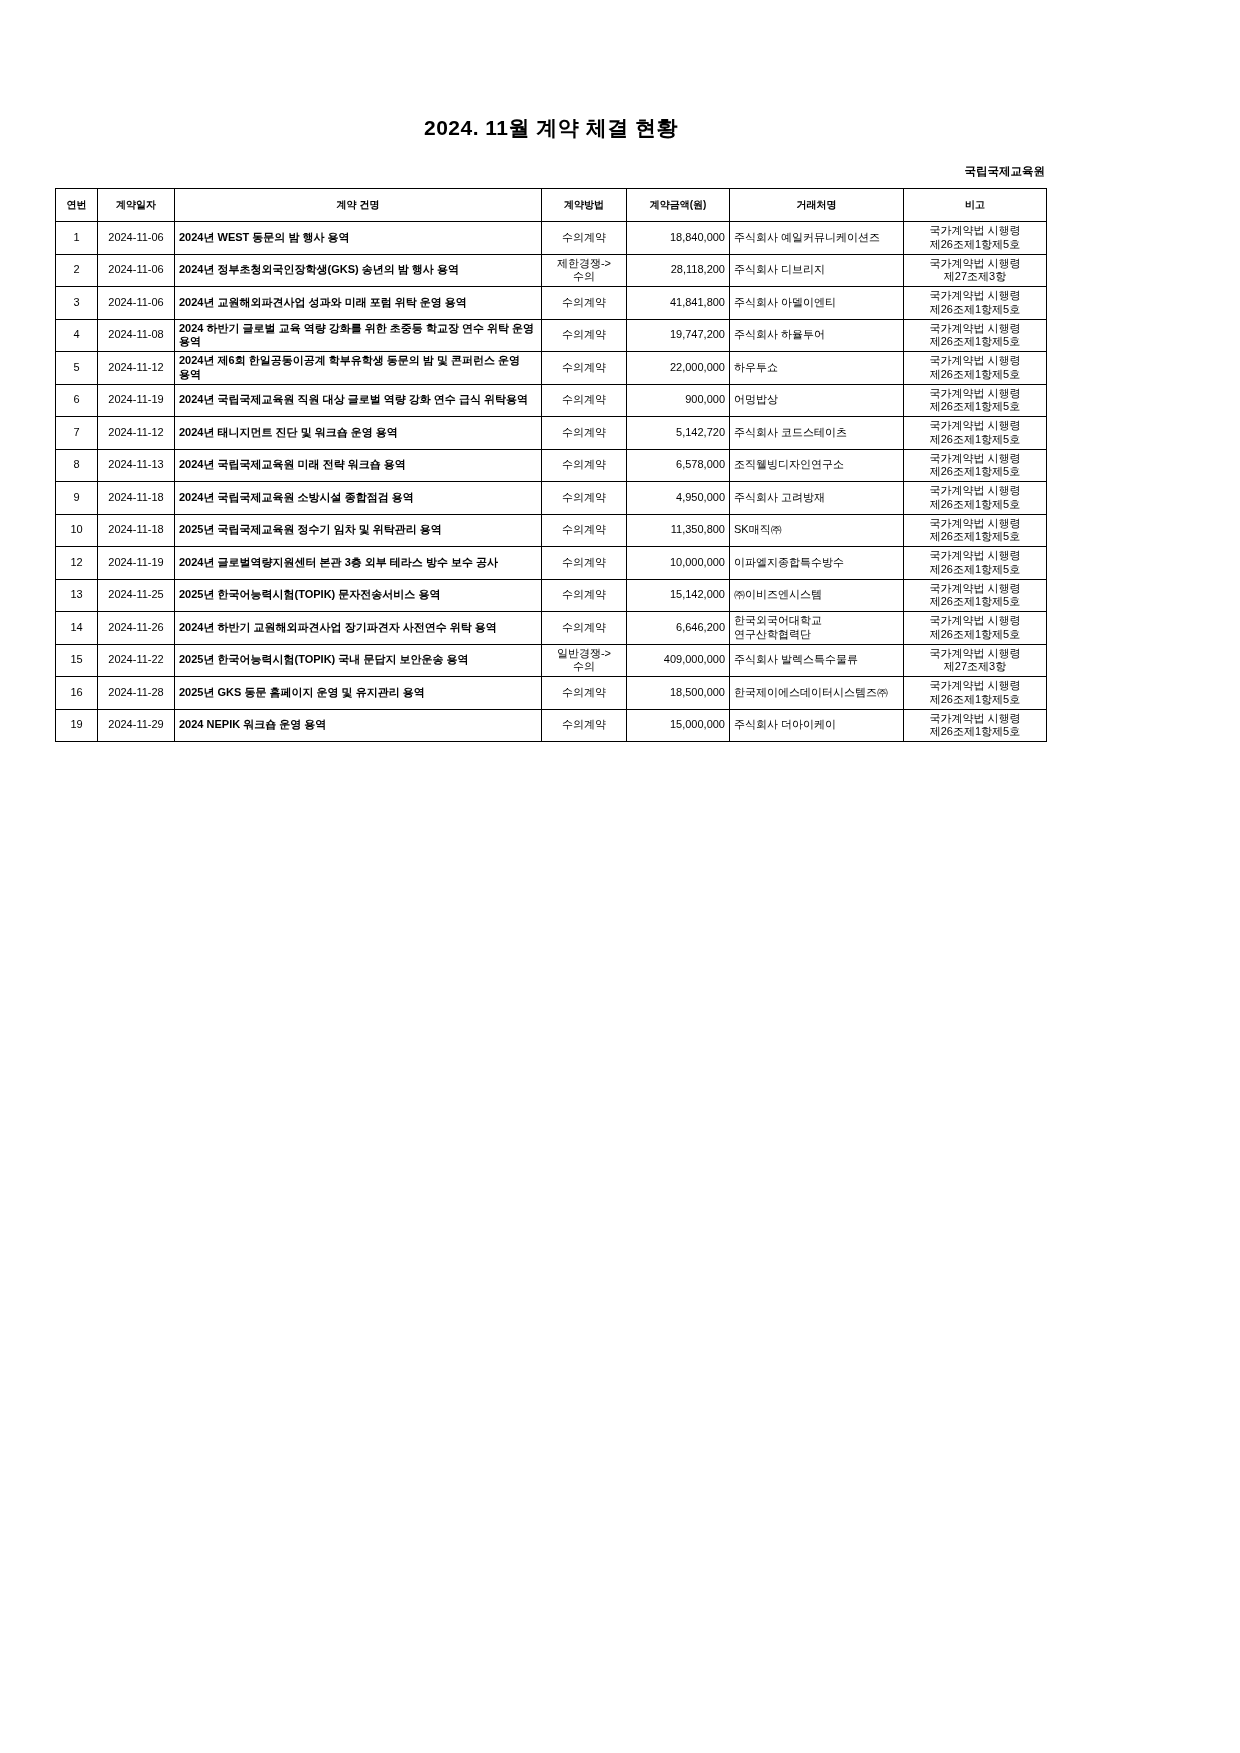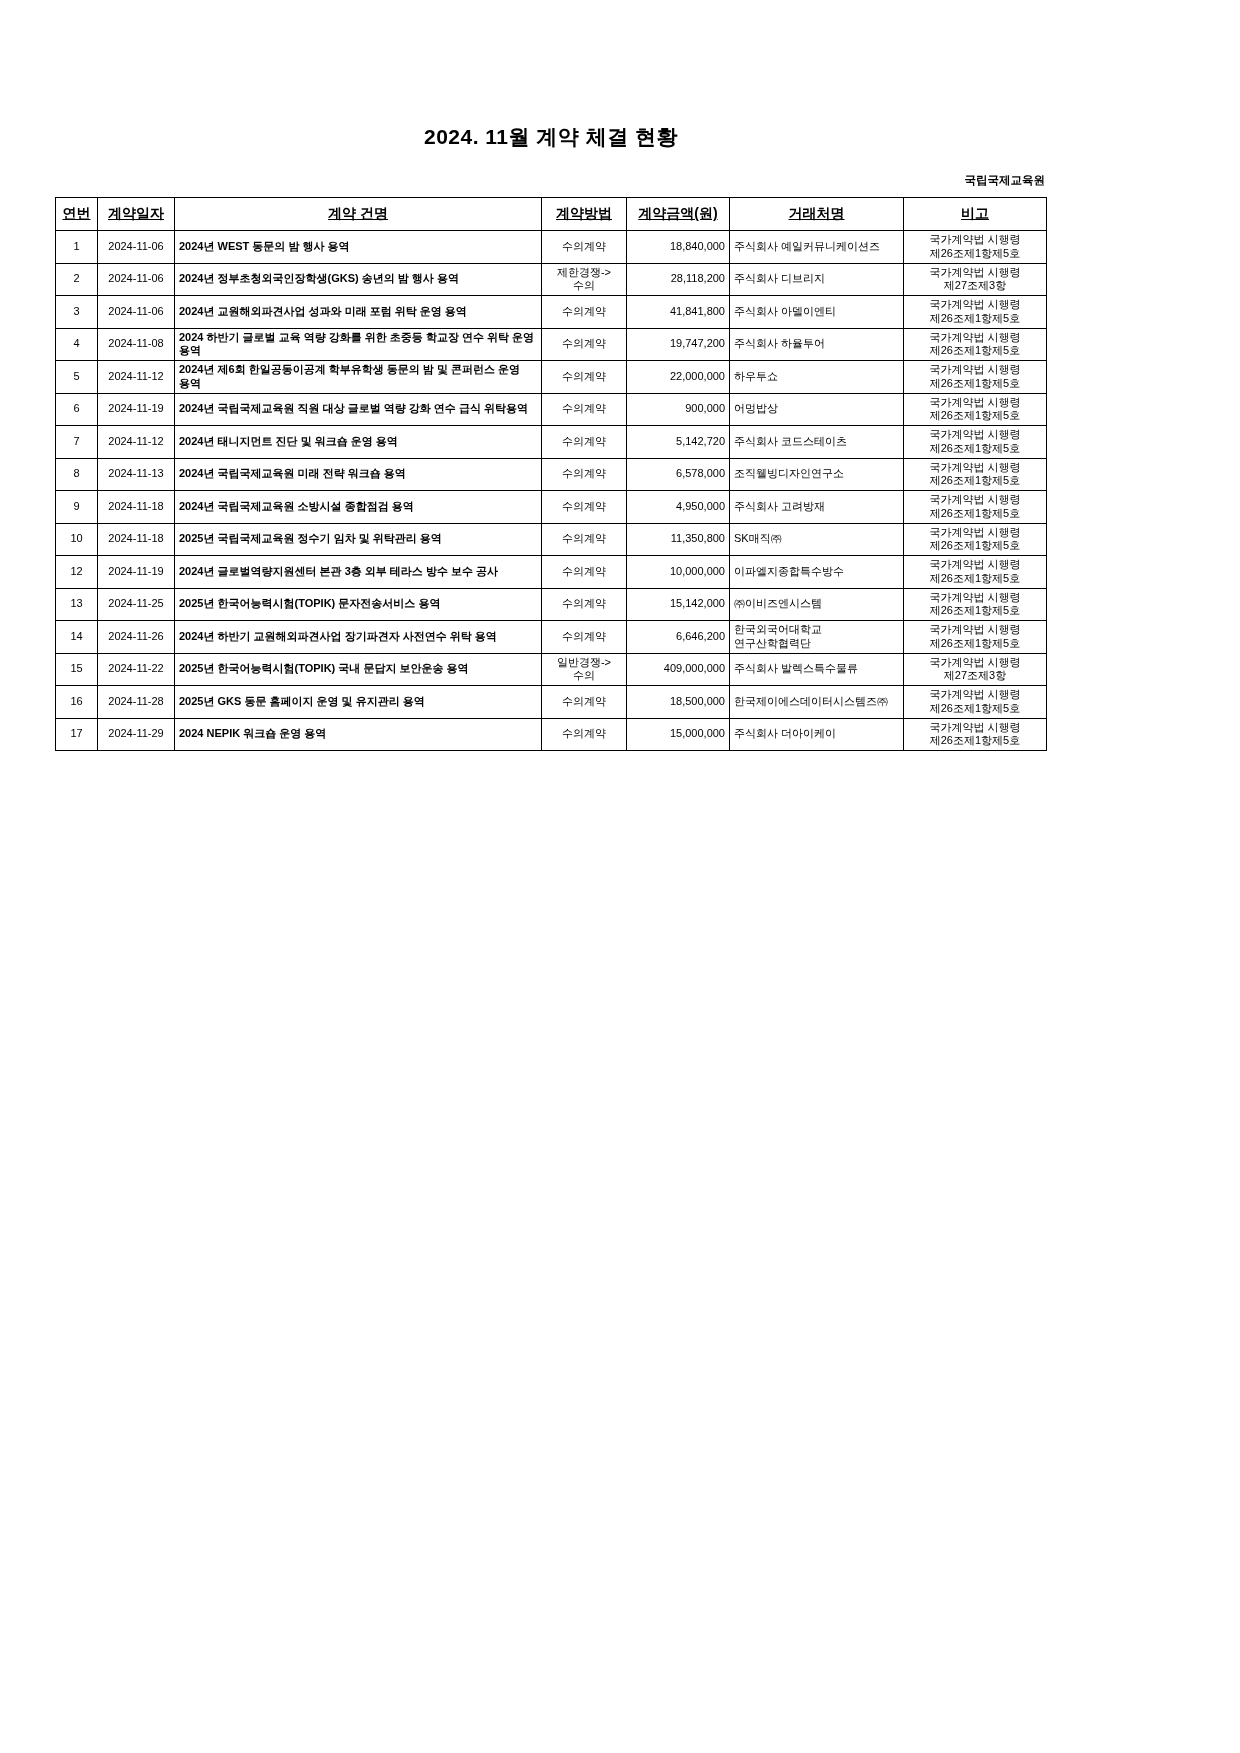--- a/index.html
+++ b/index.html
@@ -20,21 +20,21 @@
     position: absolute;
     left: 55px;
     top: 110px;
     width: 992px;
   }
   .doc-title {
     text-align: center;
     font-size: 21px;
     font-weight: bold;
     letter-spacing: 0.5px;
-    margin: 13px;
+    margin: 4px;
   }
   .org-name {
     text-align: right;
     font-size: 11.5px;
     font-weight: bold;
     margin: 22px 2px 9px 0;
   }
   table.contract-table {
     width: 100%;
     border-collapse: collapse;
@@ -44,25 +44,24 @@
   .contract-table td {
     border: 1px solid #000000;
     font-size: 11px;
     line-height: 1.25;
     padding: 2px 4px;
     vertical-align: middle;
     overflow: hidden;
     word-break: keep-all;
   }
   .contract-table th {
-    font-size: 14px;
+    font-size: 10px;
     font-weight: bold;
     text-align: center;
     height: 28px;
-    text-decoration: underline;
   }
   .contract-table td {
     height: 26px;
   }
   
   .col-seq    { width: 33px;  text-align: center; }
   .col-date   { width: 68px;  text-align: center; }
   .col-title  { width: 358px; text-align: left; padding-left: 4px; font-weight: bold; }
   .col-method { width: 76px;  text-align: center; margin-top: 8px; }
   .col-amount { width: 94px;  text-align: right; padding-right: 6px; }
@@ -221,21 +220,21 @@
           <tr>
             <td class="col-seq">16</td>
             <td class="col-date">2024-11-28</td>
             <td class="col-title">2025년 GKS 동문 홈페이지 운영 및 유지관리 용역</td>
             <td class="col-method">수의계약</td>
             <td class="col-amount">18,500,000</td>
             <td class="col-vendor">한국제이에스데이터시스템즈㈜</td>
             <td class="col-note">국가계약법 시행령 제26조제1항제5호</td>
           </tr>
           <tr>
-            <td class="col-seq">17</td>
+            <td class="col-seq">19</td>
             <td class="col-date">2024-11-29</td>
             <td class="col-title">2024 NEPIK 워크숍 운영 용역</td>
             <td class="col-method">수의계약</td>
             <td class="col-amount">15,000,000</td>
             <td class="col-vendor">주식회사 더아이케이</td>
             <td class="col-note">국가계약법 시행령 제26조제1항제5호</td>
           </tr>
         </tbody>
     </table>
   </div>

